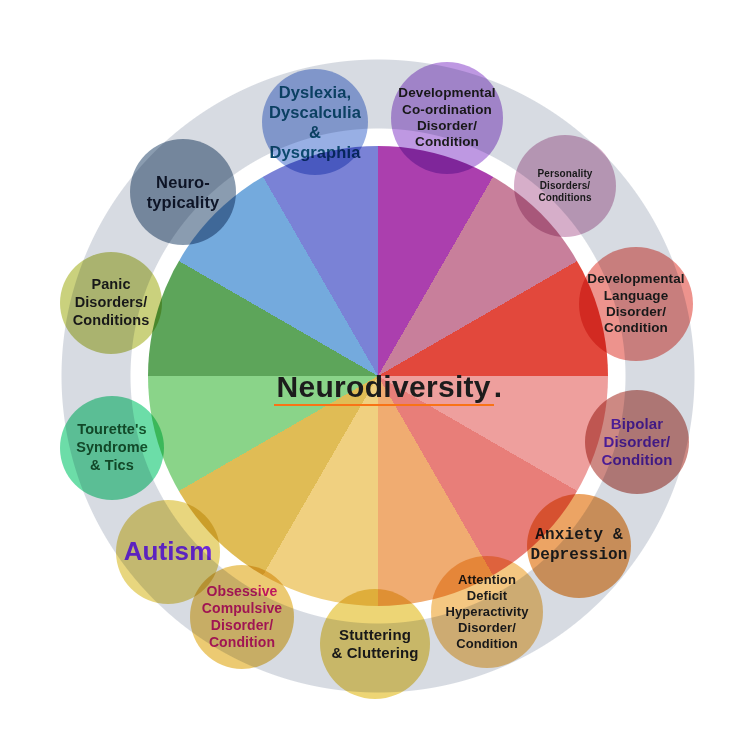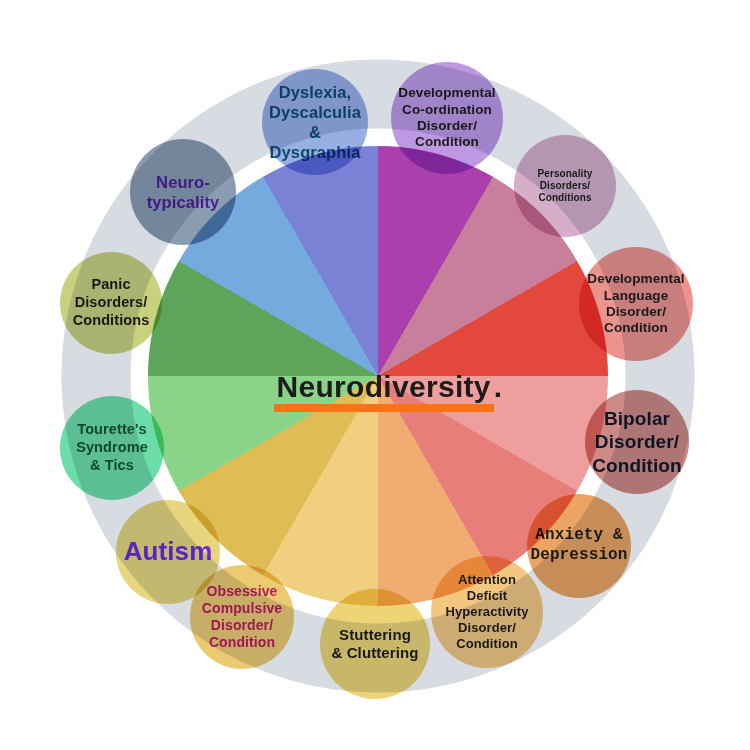--- a/index.html
+++ b/index.html
@@ -44,21 +44,21 @@
     position: absolute;
     left: 0; top: 370px;
     width: 756px;
     text-align: center;
     font-size: 30px;
     font-weight: 700;
     z-index: 4;
     letter-spacing: 0.3px;
   }
   .title .u {
-    border-bottom: 8px solid #f97316;
+    border-bottom: 2px solid #f97316;
     padding: 0 3px 1px 3px;
     margin-left: 20px;
   }
 </style>
 </head>
 <body>
 
 <div class="stage">
   <div class="ring" style="background: radial-gradient(circle at 378px 376px, rgba(0, 0, 0, 0) 247px, rgb(215, 219, 226) 248px, rgb(215, 219, 226) 316px, rgba(0, 0, 0, 0) 317px);"></div>
   <div class="wheel" style="background: conic-gradient(rgb(171, 63, 174) 0deg, rgb(171, 63, 174) 30deg, rgb(200, 127, 155) 30deg, rgb(200, 127, 155) 60deg, rgb(226, 72, 60) 60deg, rgb(226, 72, 60) 90deg, rgb(238, 159, 157) 90deg, rgb(238, 159, 157) 120deg, rgb(232, 126, 121) 120deg, rgb(232, 126, 121) 150deg, rgb(240, 172, 113) 150deg, rgb(240, 172, 113) 180deg, rgb(240, 208, 128) 180deg, rgb(240, 208, 128) 210deg, rgb(224, 188, 85) 210deg, rgb(224, 188, 85) 240deg, rgb(138, 212, 137) 240deg, rgb(138, 212, 137) 270deg, rgb(93, 165, 90) 270deg, rgb(93, 165, 90) 300deg, rgb(116, 170, 221) 300deg, rgb(116, 170, 221) 330deg, rgb(122, 130, 214) 330deg, rgb(122, 130, 214) 360deg);"></div>
@@ -70,21 +70,21 @@
 Co-ordination
 Disorder/
 Condition</div>
       <div class="node" style="left: 514px; top: 135px; width: 102px; height: 102px; font-size: 10px; background: rgba(210, 167, 196, 0.92); color: rgb(28, 28, 28);">Personality
 Disorders/
 Conditions</div>
       <div class="node" style="left: 579px; top: 247px; width: 114px; height: 114px; font-size: 13.5px; background: rgba(236, 138, 131, 0.92); color: rgb(28, 28, 28);">Developmental
 Language
 Disorder/
 Condition</div>
-      <div class="node" style="left: 585px; top: 390px; width: 104px; height: 104px; font-size: 19px; background: rgba(201, 127, 120, 0.92); color: #0f172a;">Bipolar
+      <div class="node" style="left: 585px; top: 390px; width: 104px; height: 104px; font-size: 15px; background: rgba(201, 127, 120, 0.92); color: #4c1d95;">Bipolar
 Disorder/
 Condition</div>
       <div class="node" style="left: 527px; top: 494px; width: 104px; height: 104px; font-size: 16px; background: rgba(234, 156, 87, 0.92); color: rgb(28, 28, 28); font-family: Liberation Mono, monospace;">Anxiety &amp;
 Depression</div>
       <div class="node" style="left: 431px; top: 556px; width: 112px; height: 112px; font-size: 13px; background: rgba(243, 194, 118, 0.92); color: rgb(28, 28, 28);">Attention
 Deficit
 Hyperactivity
 Disorder/
 Condition</div>
       <div class="node" style="left: 320px; top: 589px; width: 110px; height: 110px; font-size: 15px; background: rgba(236, 209, 105, 0.92); color: rgb(28, 28, 28);">Stuttering
@@ -93,17 +93,17 @@
 Compulsive
 Disorder/
 Condition</div>
       <div class="node" style="left: 116px; top: 500px; width: 104px; height: 104px; font-size: 26px; background: rgba(230, 211, 115, 0.92); color: #6d28d9;">Autism</div>
       <div class="node" style="left: 60px; top: 396px; width: 104px; height: 104px; font-size: 14.5px; background: rgba(95, 218, 161, 0.92); color: #14532d;">Tourette's
 Syndrome
 &amp; Tics</div>
       <div class="node" style="left: 60px; top: 252px; width: 102px; height: 102px; font-size: 14.5px; background: rgba(197, 205, 114, 0.92); color: rgb(28, 28, 28);">Panic
 Disorders/
 Conditions</div>
-      <div class="node" style="left: 130px; top: 139px; width: 106px; height: 106px; font-size: 16.5px; background: rgba(128, 148, 169, 0.92); color: #4c1d95;">Neuro-
+      <div class="node" style="left: 130px; top: 139px; width: 106px; height: 106px; font-size: 16.5px; background: rgba(128, 148, 169, 0.92); color: #0f172a;">Neuro-
 typicality</div>
     </div>
   <div class="title" style="color: rgb(28, 28, 28);"><span class="u">Neurodiversity</span><span>.</span></div>
 </div>
 
 </body></html>

